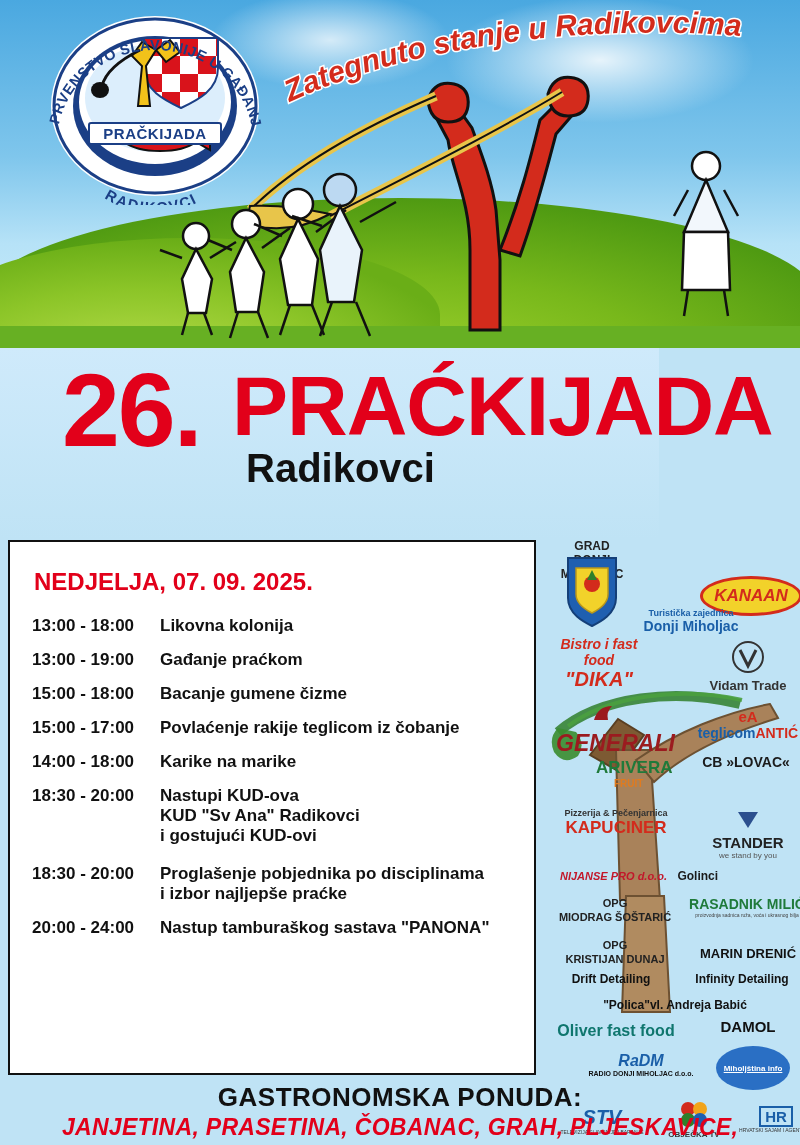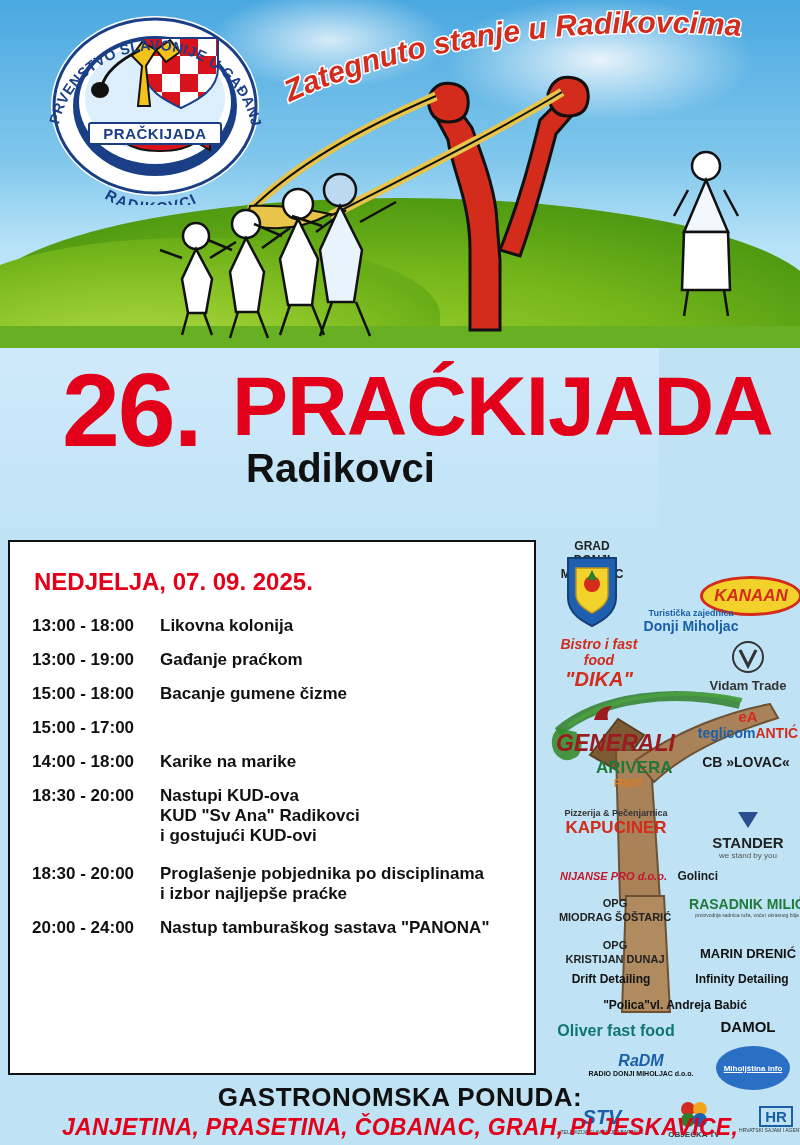--- a/index.html
+++ b/index.html
@@ -302,20 +302,21 @@
         <div class="desc">Gađanje praćkom</div>
       </div>
 
       <div class="row">
         <div class="time">15:00 - 18:00</div>
         <div class="desc">Bacanje gumene čizme</div>
       </div>
 
       <div class="row">
         <div class="time">15:00 - 17:00</div>
+        <div class="desc">Povlaćenje rakije teglicom iz čobanje</div>
       </div>
 
       <div class="row">
         <div class="time">14:00 - 18:00</div>
         <div class="desc">Karike na marike</div>
       </div>
 
       <div class="row">
         <div class="time">18:30 - 20:00</div>
         <div>

